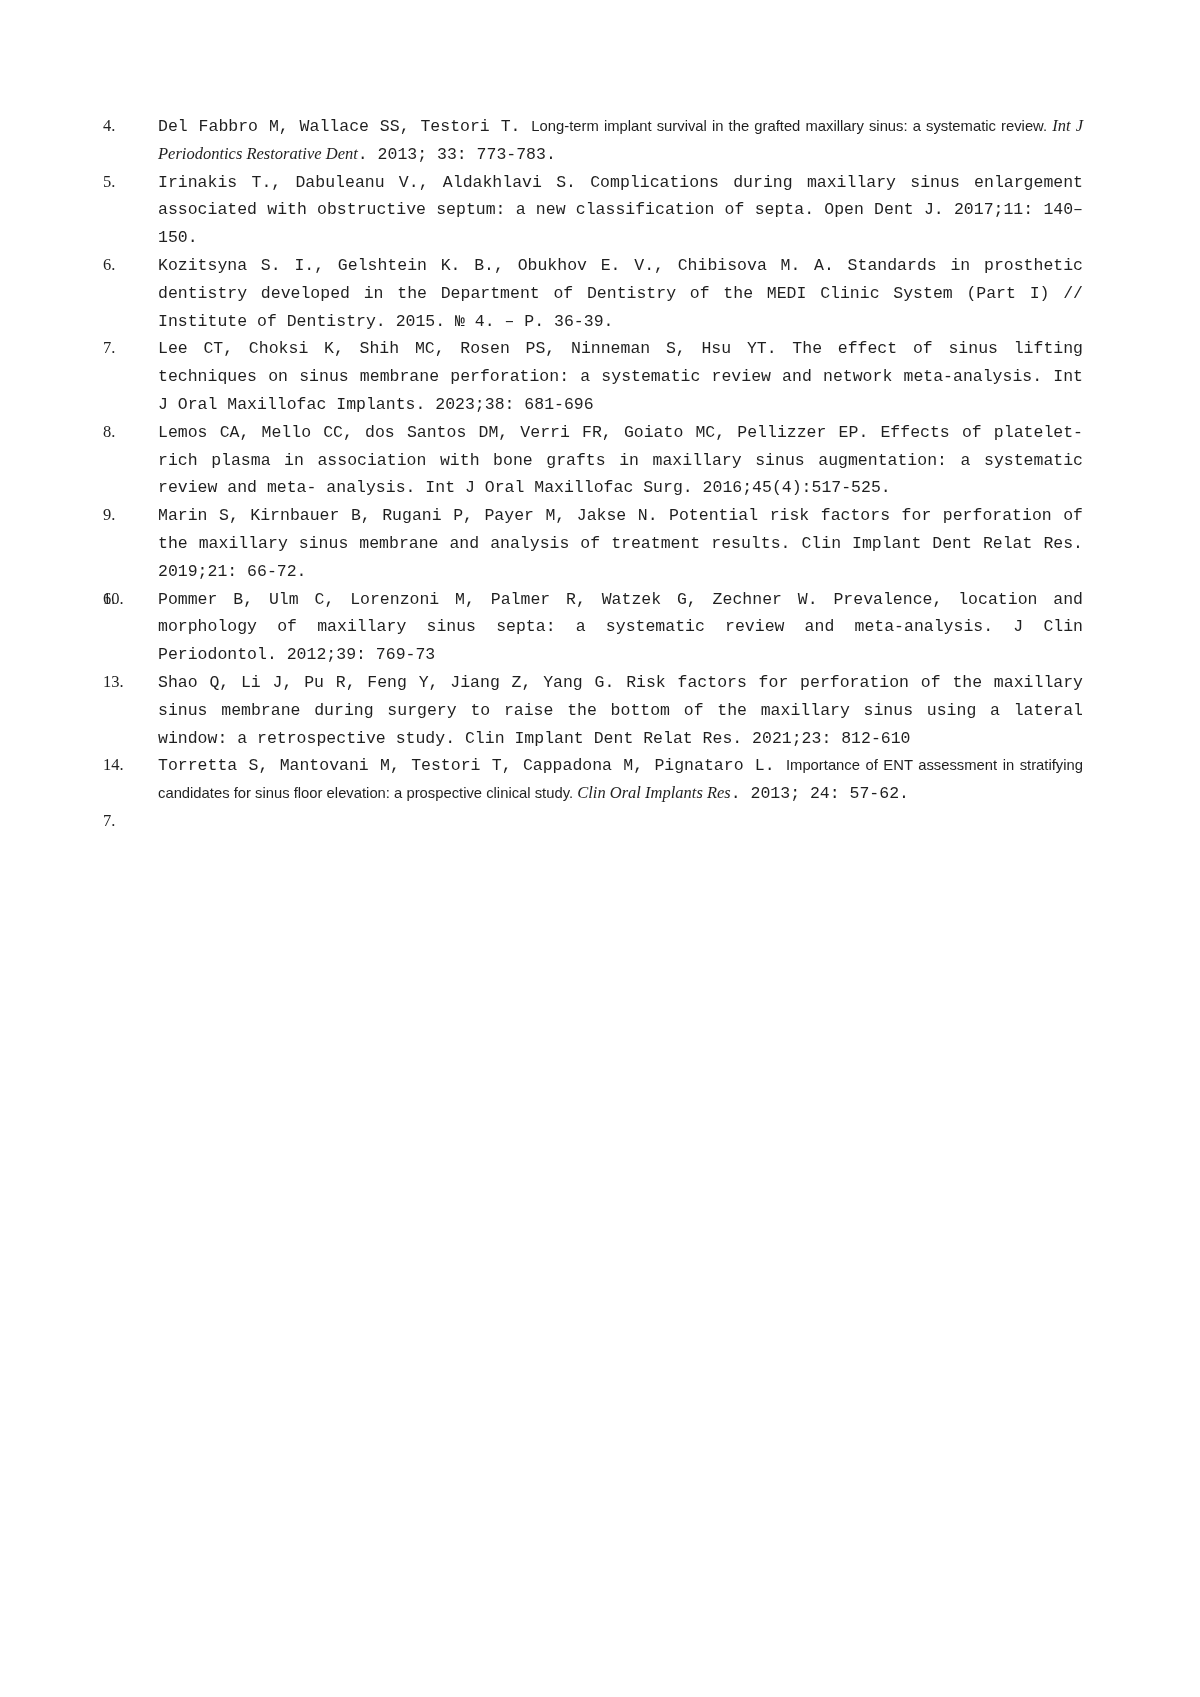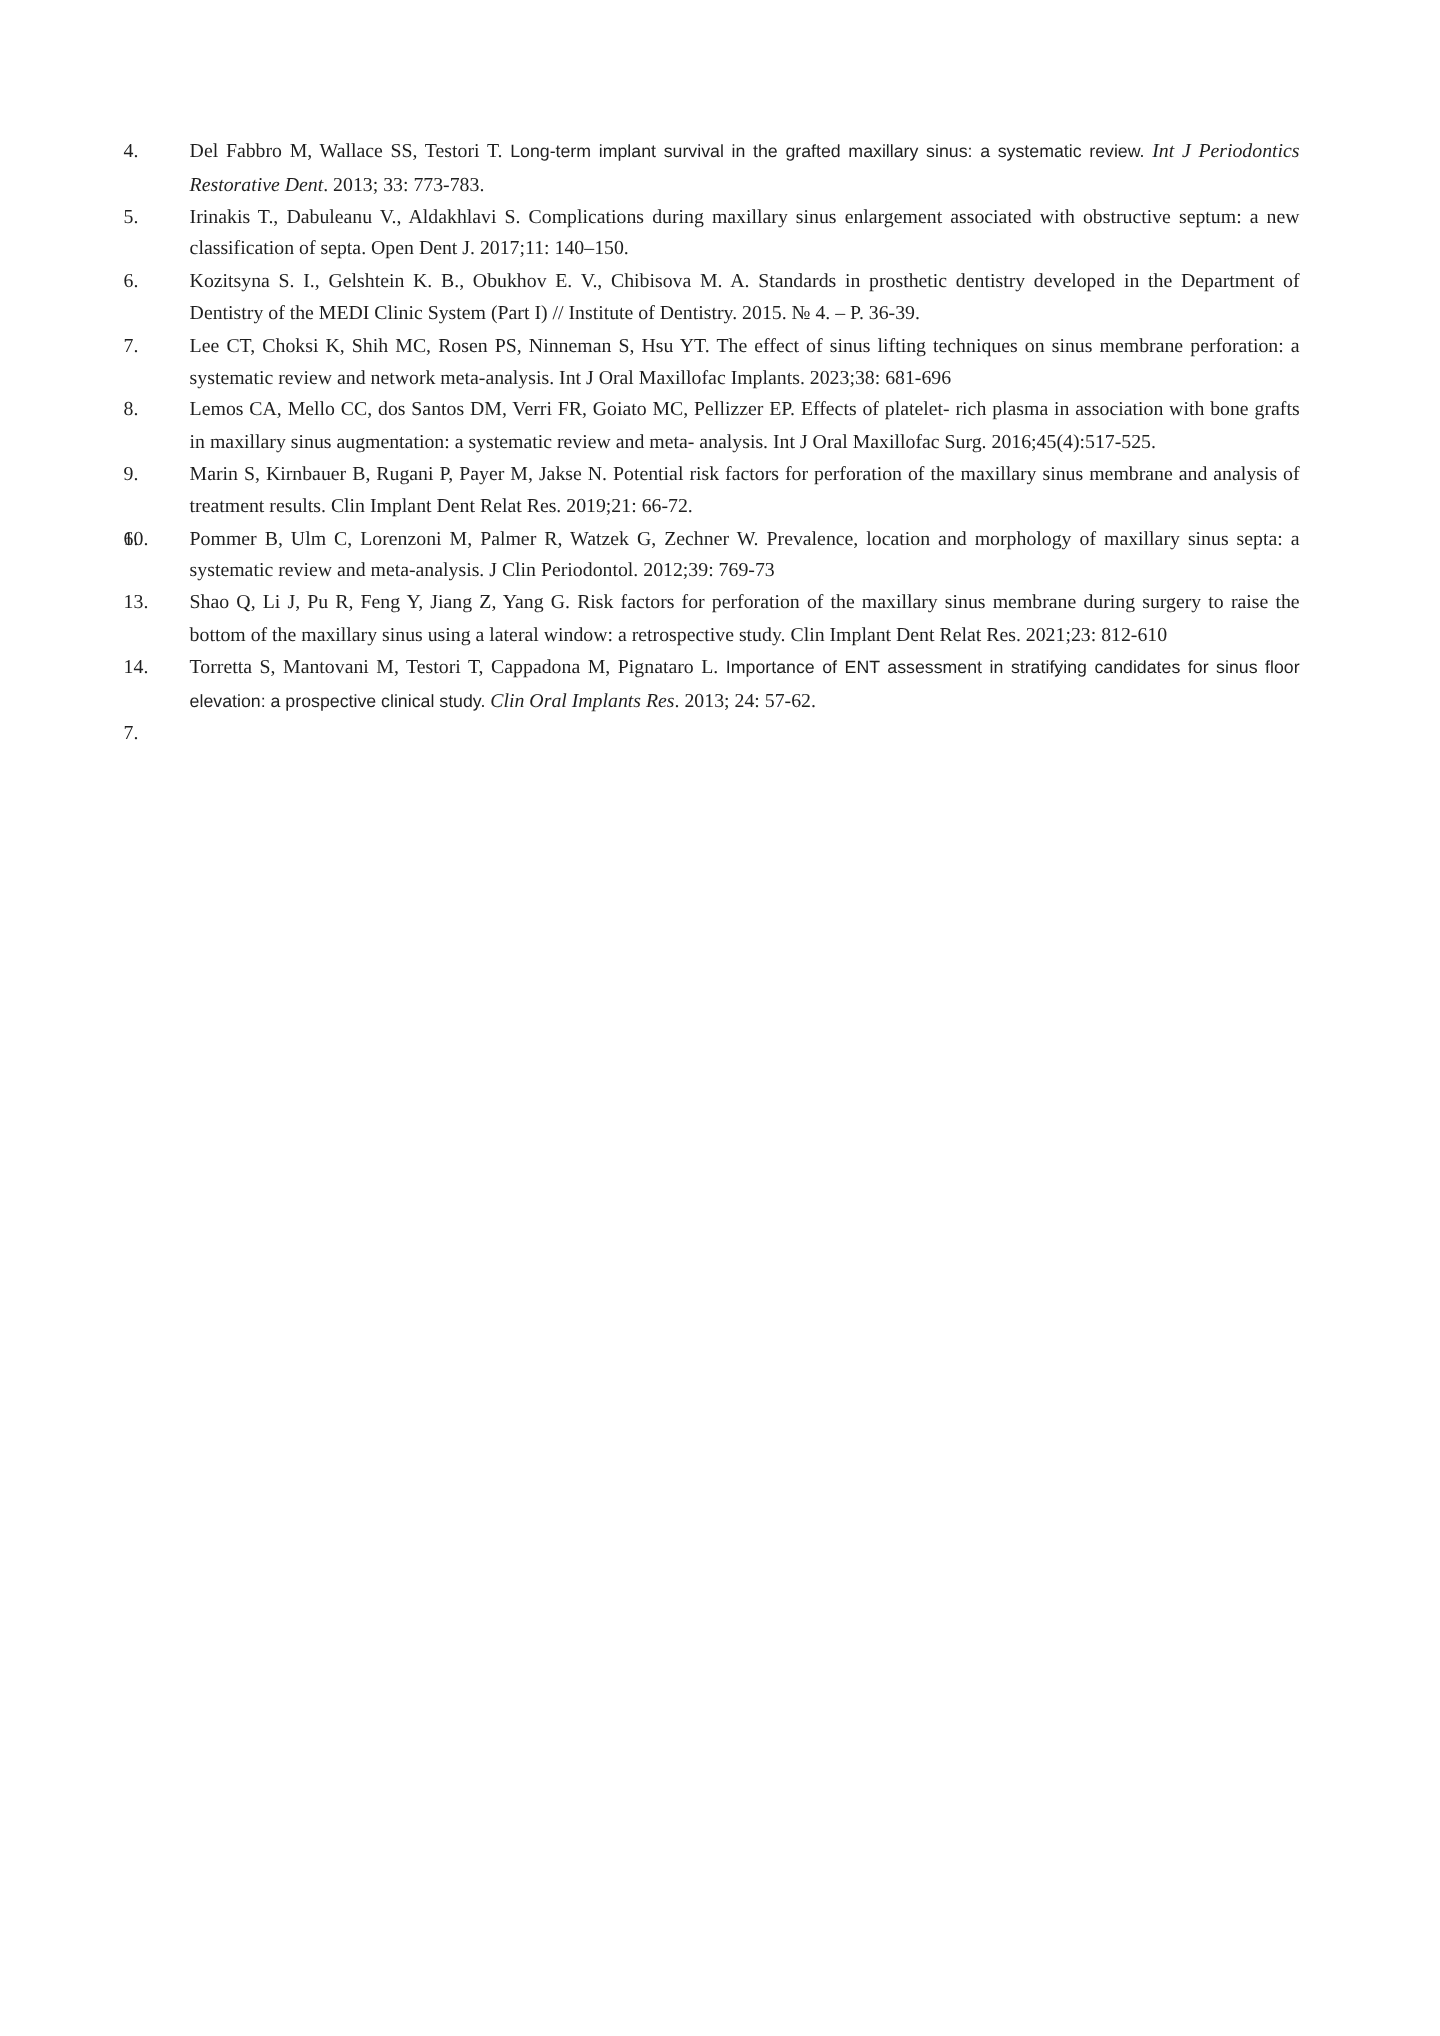--- a/index.html
+++ b/index.html
@@ -31,21 +31,21 @@
     color: #1f1f1f;
   }
   .ref-num {
     position: absolute;
     left: 0;
     top: 0;
     font-family: "Liberation Serif", "DejaVu Serif", serif;
     font-size: 16.5px;
   }
   .seg-serif {
-    font-family: Liberation Serif, serif;
+    font-family: Liberation Mono, monospace;
   }
   .seg-serif-italic {
     font-family: "Liberation Serif", "DejaVu Serif", serif;
     font-style: italic;
   }
   .seg-sans {
     font-family: "Liberation Sans", "DejaVu Sans", sans-serif;
     font-size: 14.8px;
     margin-top: 16px;
   }

